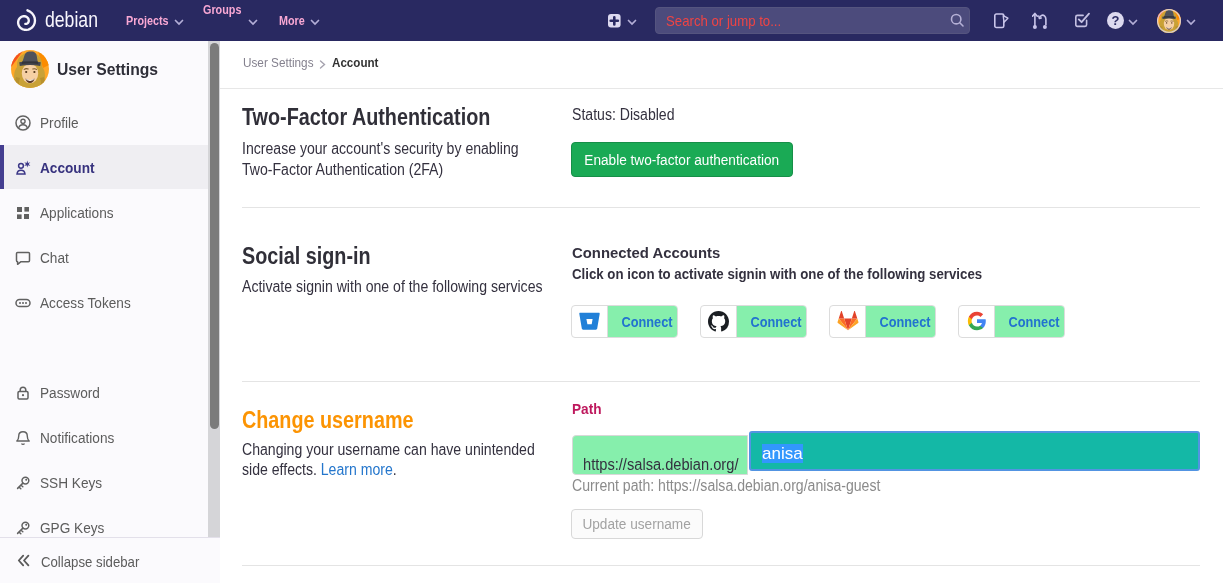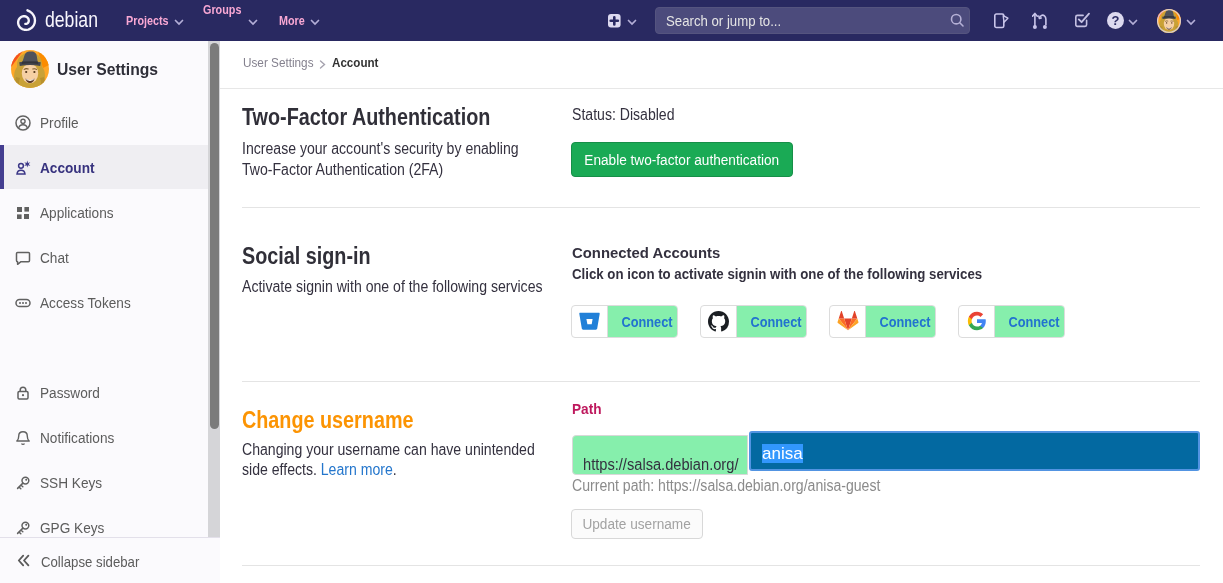--- a/index.html
+++ b/index.html
@@ -63,21 +63,21 @@
 
   <svg class="abs" style="left:607.5px;top:13.7px" width="13" height="14" viewBox="0 0 13 14">
     <rect x="0" y="0" width="12.6" height="13.6" rx="3" fill="#dcd9ef"></rect>
     <path d="M6.3 3.2v7.2M2.7 6.8h7.2" stroke="#292961" stroke-width="2.6" stroke-linecap="round"></path>
   </svg>
   <svg class="abs" style="left:626.5px;top:18.5px" width="10" height="7" viewBox="0 0 10 7">
       <path d="M1.5 1.5 5 5l3.5-3.5" fill="none" stroke="#b3aed7" stroke-width="1.7" stroke-linecap="round"></path>
     </svg>
 
   <div id="search"></div>
-  <div class="t" style="left:666px; top:12.7px; font-size:15px; color:#e5e5e5;text-align:right;"><span class="cx s88">Search or jump to...</span></div>
+  <div class="t" style="left:666px; top:12.7px; font-size:15px; color:#ef4444;text-align:right;"><span class="cx s88">Search or jump to...</span></div>
   <svg class="abs" style="left:950px;top:13px" width="15" height="15" viewBox="0 0 15 15">
     <circle cx="6.2" cy="6.2" r="4.7" fill="none" stroke="#b5b0d6" stroke-width="1.6"></circle>
     <path d="M9.8 9.8 13 13" stroke="#b5b0d6" stroke-width="1.6" stroke-linecap="round"></path>
   </svg>
 
   <svg class="abs" style="left:993px;top:13px" width="17" height="16" viewBox="0 0 17 16">
     <path d="M3.4 1h5.8c.9 0 1.6.7 1.6 1.6v10.3c0 .9-.7 1.6-1.6 1.6H3.4c-.9 0-1.6-.7-1.6-1.6V2.6C1.8 1.7 2.5 1 3.4 1z" fill="none" stroke="#c9c5ea" stroke-width="1.6"></path>
     <path d="M10.2 2.6 14.9 5.2 11.0 9.2z" fill="#292961" stroke="#c9c5ea" stroke-width="1.4" stroke-linejoin="round"></path>
   </svg>
 
@@ -327,21 +327,21 @@
   <div class="t body" style="left:22px; top:399px; line-height:20px; white-space:normal;">
     <span class="cx s88">Changing your username can have unintended</span><br>
     <span class="cx s88">side effects. <span style="color:#2476cc">Learn more</span>.</span>
   </div>
 
   <div class="t b" style="left:351.5px; top:360px; font-size:15.5px; color:#be185d;"><span class="cx s88">Path</span></div>
 
   <div class="abs" style="left:351.6px; top:394px; width:176px; height:40px; background:#86efac; border:1px solid #d8d8d8; border-radius:4px 0 0 4px; display:flex; align-items:flex-end;">
     <div style="font-size:16px; color:#34313f; padding-left:10.5px; padding-top:2px;"><span class="cx" style="transform:scaleX(.915)">https://salsa.debian.org/</span></div>
   </div>
-  <div class="abs" style="left:529px; top:390px; width:451px; height:40px; background:#0369a1; border:2px solid #5294e2; border-radius:3px; display:flex; align-items:center;">
+  <div class="abs" style="left:529px; top:390px; width:451px; height:40px; background:#14b8a6; border:2px solid #5294e2; border-radius:3px; display:flex; align-items:center;">
     <div style="font-size:17px; padding-left:11px; padding-top:5px;"><span style="background:#3297fd; color:#fff;">anisa</span></div>
   </div>
   <div class="t" style="left:351.5px; top:437px; font-size:16px; color:#8b8b8b;"><span class="cx s88">Current path: https://salsa.debian.org/anisa-guest</span></div>
 
   <div class="abs" style="left:351px; top:468px; width:132px; height:30px; background:#fbfbfb; border:1px solid #d8d8d8; border-radius:4px; display:flex; align-items:center; justify-content:center;">
     <div style="font-size:15.5px; color:#a2a2a2; white-space:nowrap; transform:scaleX(.88);">Update username</div>
   </div>
 
   <div class="hr" style="top:524px"></div>
 </div>

